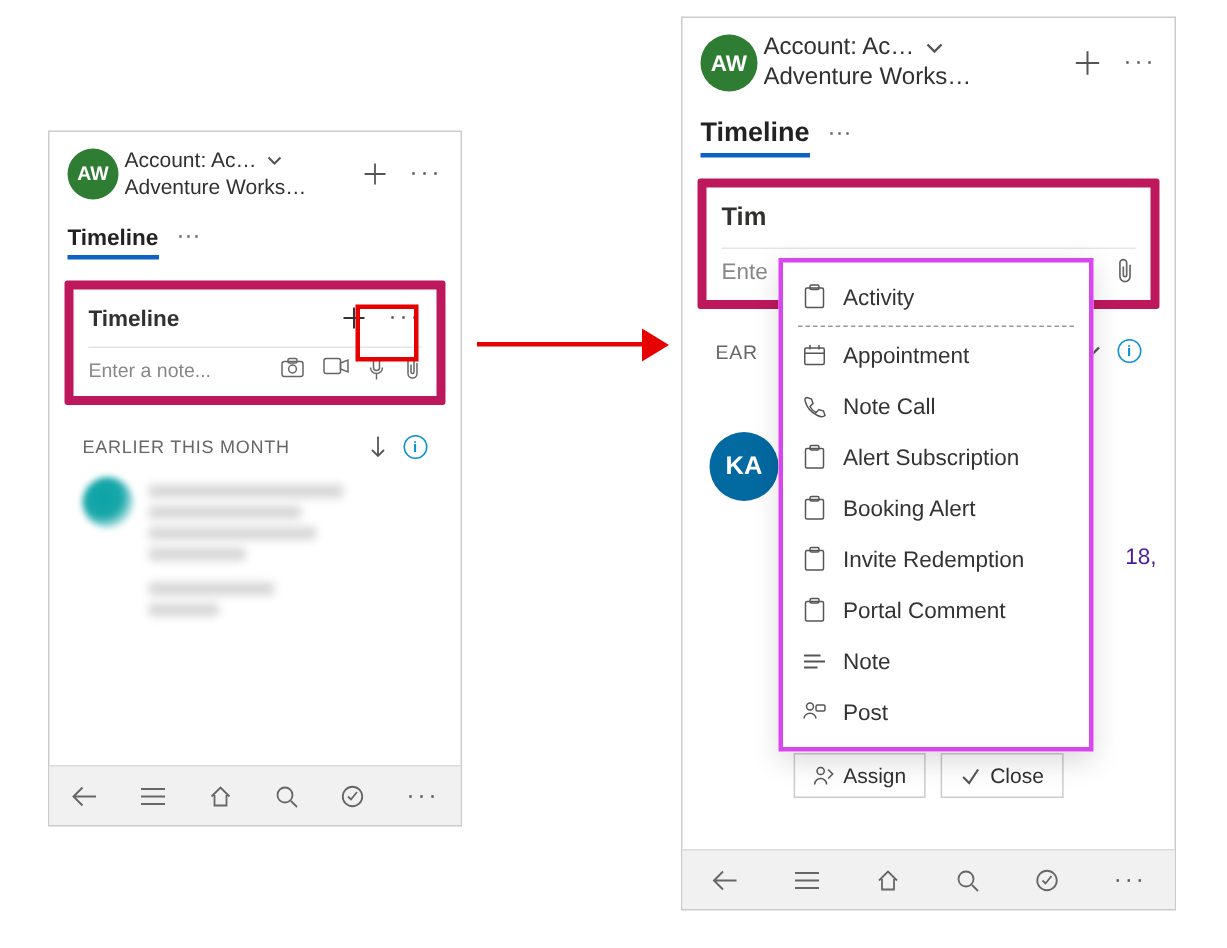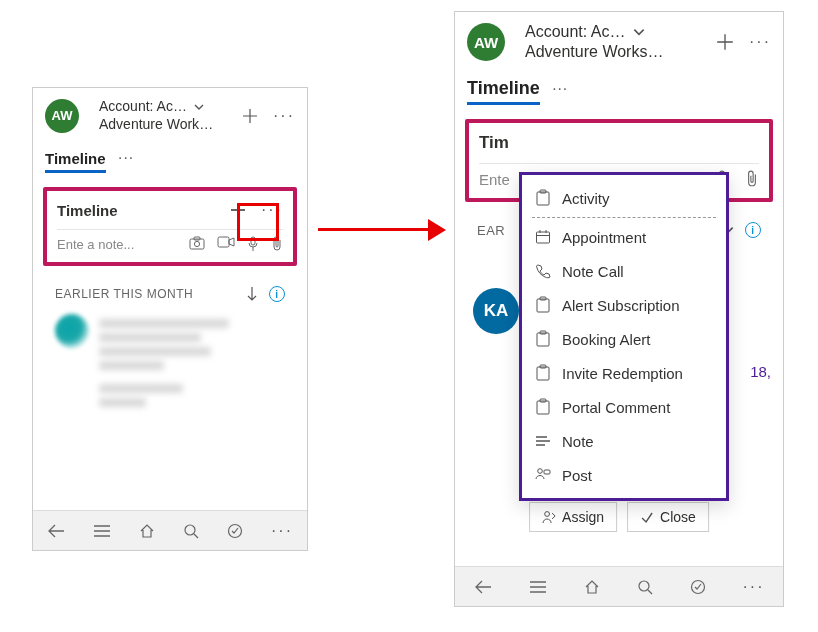--- a/index.html
+++ b/index.html
@@ -20,21 +20,21 @@
     display: flex;
     flex-direction: column;
   }
   .phone.left { left: 32px; top: 87px; width: 276px; height: 464px; }
   .phone.right { left: 454px; top: 11px; width: 330px; height: 596px; }
 
   .header-row {
     display: flex;
     align-items: center;
     padding: 10px 12px 6px 12px;
-    gap: 20px;
+    gap: 4px;
   }
   .avatar {
     width: 34px; height: 34px;
     border-radius: 50%;
     background: #2f7d32;
     color: #fff;
     display: flex; align-items: center; justify-content: center;
     font-size: 13px; font-weight: 600;
     flex: 0 0 auto;
   }
@@ -55,21 +55,21 @@
   .tab.active::after {
     content: ""; position: absolute; left: 0; right: 0; bottom: 0;
     height: 3px; background: #0b63c6;
   }
   .tab-more { color: #666; font-size: 16px; padding-bottom: 6px; }
 
   .content-area {
     flex: 1 1 auto; position: relative; padding: 14px 10px 0 10px; overflow: hidden;
   }
   .card {
-    border: 4px solid #be185d; border-radius: 2px; background: #fff;
+    border: 6px solid #be185d; border-radius: 2px; background: #fff;
     position: relative;
   }
   .card-hdr {
     display: flex; align-items: center; padding: 10px 10px; gap: 8px;
   }
   .card-title { font-size: 15px; font-weight: 600; flex: 1 1 auto; }
   .phone.right .card-title { font-size: 17px; }
   .card-hdr-actions { display: flex; align-items: center; gap: 14px; color: #555; }
   .divider { height: 1px; background: #e5e5e5; margin: 0 10px; }
   .note-row {
@@ -119,21 +119,21 @@
     position: absolute; left: 50%; transform: translateX(-50%);
     bottom: 34px; display: flex; gap: 10px;
   }
   .r-btn {
     border: 1px solid #ccc; padding: 6px 12px; font-size: 14px; display: flex; align-items: center; gap: 6px;
     background: #fff;
   }
 
   .dropdown {
     position: absolute; left: 64px; top: 160px; width: 210px;
-    background: #fff; border: 3px solid #4c1d95; padding: 6px 0;
+    background: #fff; border: 3px solid #d946ef; padding: 6px 0;
     box-shadow: 0 6px 18px rgba(0,0,0,0.15);
   }
   .dd-item {
     display: flex; align-items: center; gap: 10px; padding: 8px 12px;
     font-size: 15px; color: #333;
   }
   .dd-sep { height: 0; border-top: 1px dashed #999; margin: 2px 10px; }
   .dd-icon { width: 18px; height: 18px; flex: 0 0 auto; display: flex; align-items: center; justify-content: center; }
 
   .bottom-bar {
@@ -200,21 +200,21 @@
           <span>
             <svg width="18" height="18" viewBox="0 0 18 18">
                 <path d="M9 2v14M2 9h14" stroke="#333" stroke-width="1.3"></path>
               </svg>
           </span>
           <span style="letter-spacing:2px">···</span>
         </div>
       </div>
       <div class="divider"></div>
       <div class="note-row">
-        <span class="note-ph">Ente a note...</span>
+        <span class="note-ph">Enter a note...</span>
         <div class="note-icons">
           <span>
             <svg width="16" height="14" viewBox="0 0 16 14">
                 <rect x="1" y="3" width="14" height="10" rx="1.5" stroke="#666" fill="none"></rect>
                 <circle cx="8" cy="8" r="2.6" stroke="#666" fill="none"></circle>
                 <rect x="5" y="1" width="6" height="3" rx="1" stroke="#666" fill="none"></rect>
               </svg>
           </span>
           <span>
             <svg width="18" height="12" viewBox="0 0 18 12">

